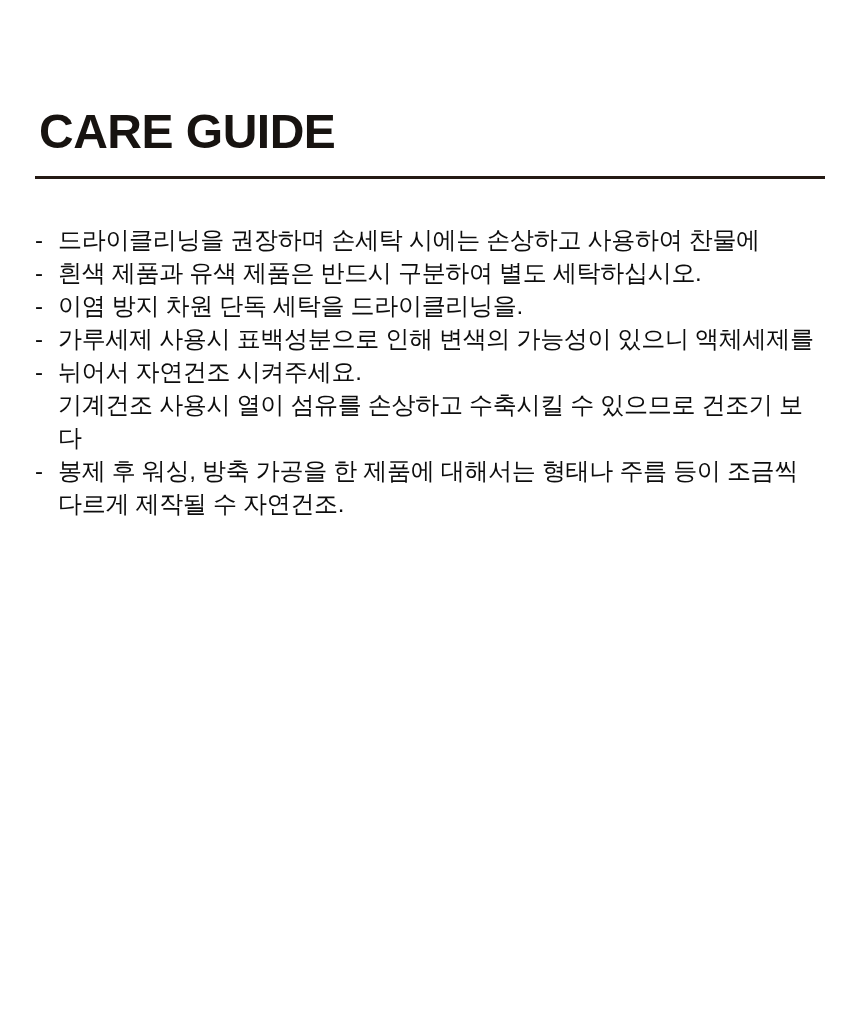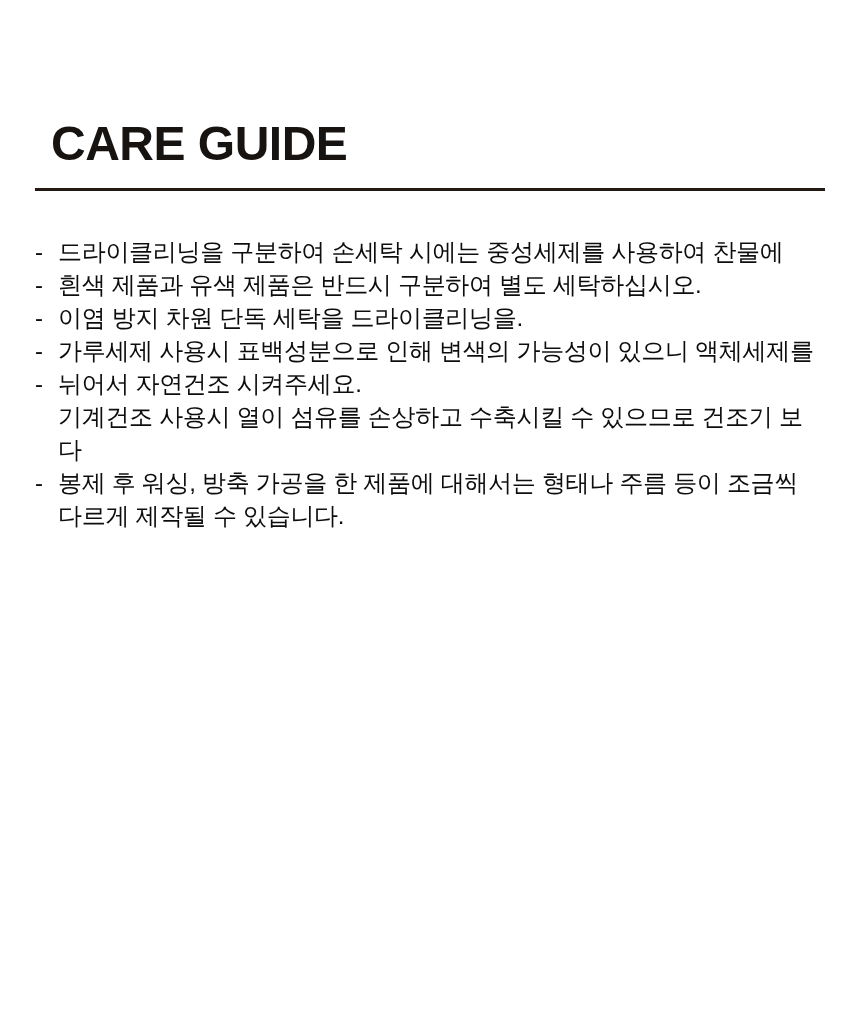--- a/index.html
+++ b/index.html
@@ -12,21 +12,21 @@
     height: 1010px;
     font-family: "Liberation Sans", sans-serif;
     color: #0d0d0d;
     overflow: hidden;
   }
   .page {
     box-sizing: border-box;
     padding: 100px 35px 0 35px;
   }
   .page-title {
-    margin: 16px;
+    margin: 4px;
     font-size: 48px;
     line-height: 56px;
     font-weight: 700;
     letter-spacing: -0.5px;
     color: #171310;
   }
   .title-divider {
     height: 3px;
     background: #241a14;
     border: none;
@@ -60,21 +60,21 @@
 <body>
 
 <div class="page">
   <h1 class="page-title">CARE GUIDE</h1>
 
   <div class="title-divider"></div>
 
   <div class="care-list" id="care-list">
   <div class="care-item">
     <span class="dash">-</span>
-    <div class="item-lines"><div class="line">드라이클리닝을 구분하여 손세탁 시에는 중성세제를 사용하여 찬물에</div></div>
+    <div class="item-lines"><div class="line">드라이클리닝을 권장하며 손세탁 시에는 손상하고 사용하여 찬물에</div></div>
   </div>
 
   <div class="care-item">
     <span class="dash">-</span>
     <div class="item-lines"><div class="line">흰색 제품과 유색 제품은 반드시 구분하여 별도 세탁하십시오.</div></div>
   </div>
 
   <div class="care-item">
     <span class="dash">-</span>
     <div class="item-lines"><div class="line">이염 방지 차원 단독 세탁을 드라이클리닝을.</div></div>
@@ -85,16 +85,16 @@
     <div class="item-lines"><div class="line">가루세제 사용시 표백성분으로 인해 변색의 가능성이 있으니 액체세제를</div></div>
   </div>
 
   <div class="care-item">
     <span class="dash">-</span>
     <div class="item-lines"><div class="line">뉘어서 자연건조 시켜주세요.</div><div class="line">기계건조 사용시 열이 섬유를 손상하고 수축시킬 수 있으므로 건조기 보다</div></div>
   </div>
 
   <div class="care-item">
     <span class="dash">-</span>
-    <div class="item-lines"><div class="line">봉제 후 워싱, 방축 가공을 한 제품에 대해서는 형태나 주름 등이 조금씩</div><div class="line">다르게 제작될 수 있습니다.</div></div>
+    <div class="item-lines"><div class="line">봉제 후 워싱, 방축 가공을 한 제품에 대해서는 형태나 주름 등이 조금씩</div><div class="line">다르게 제작될 수 자연건조.</div></div>
   </div>
 </div>
 </div>
 
 </body></html>

